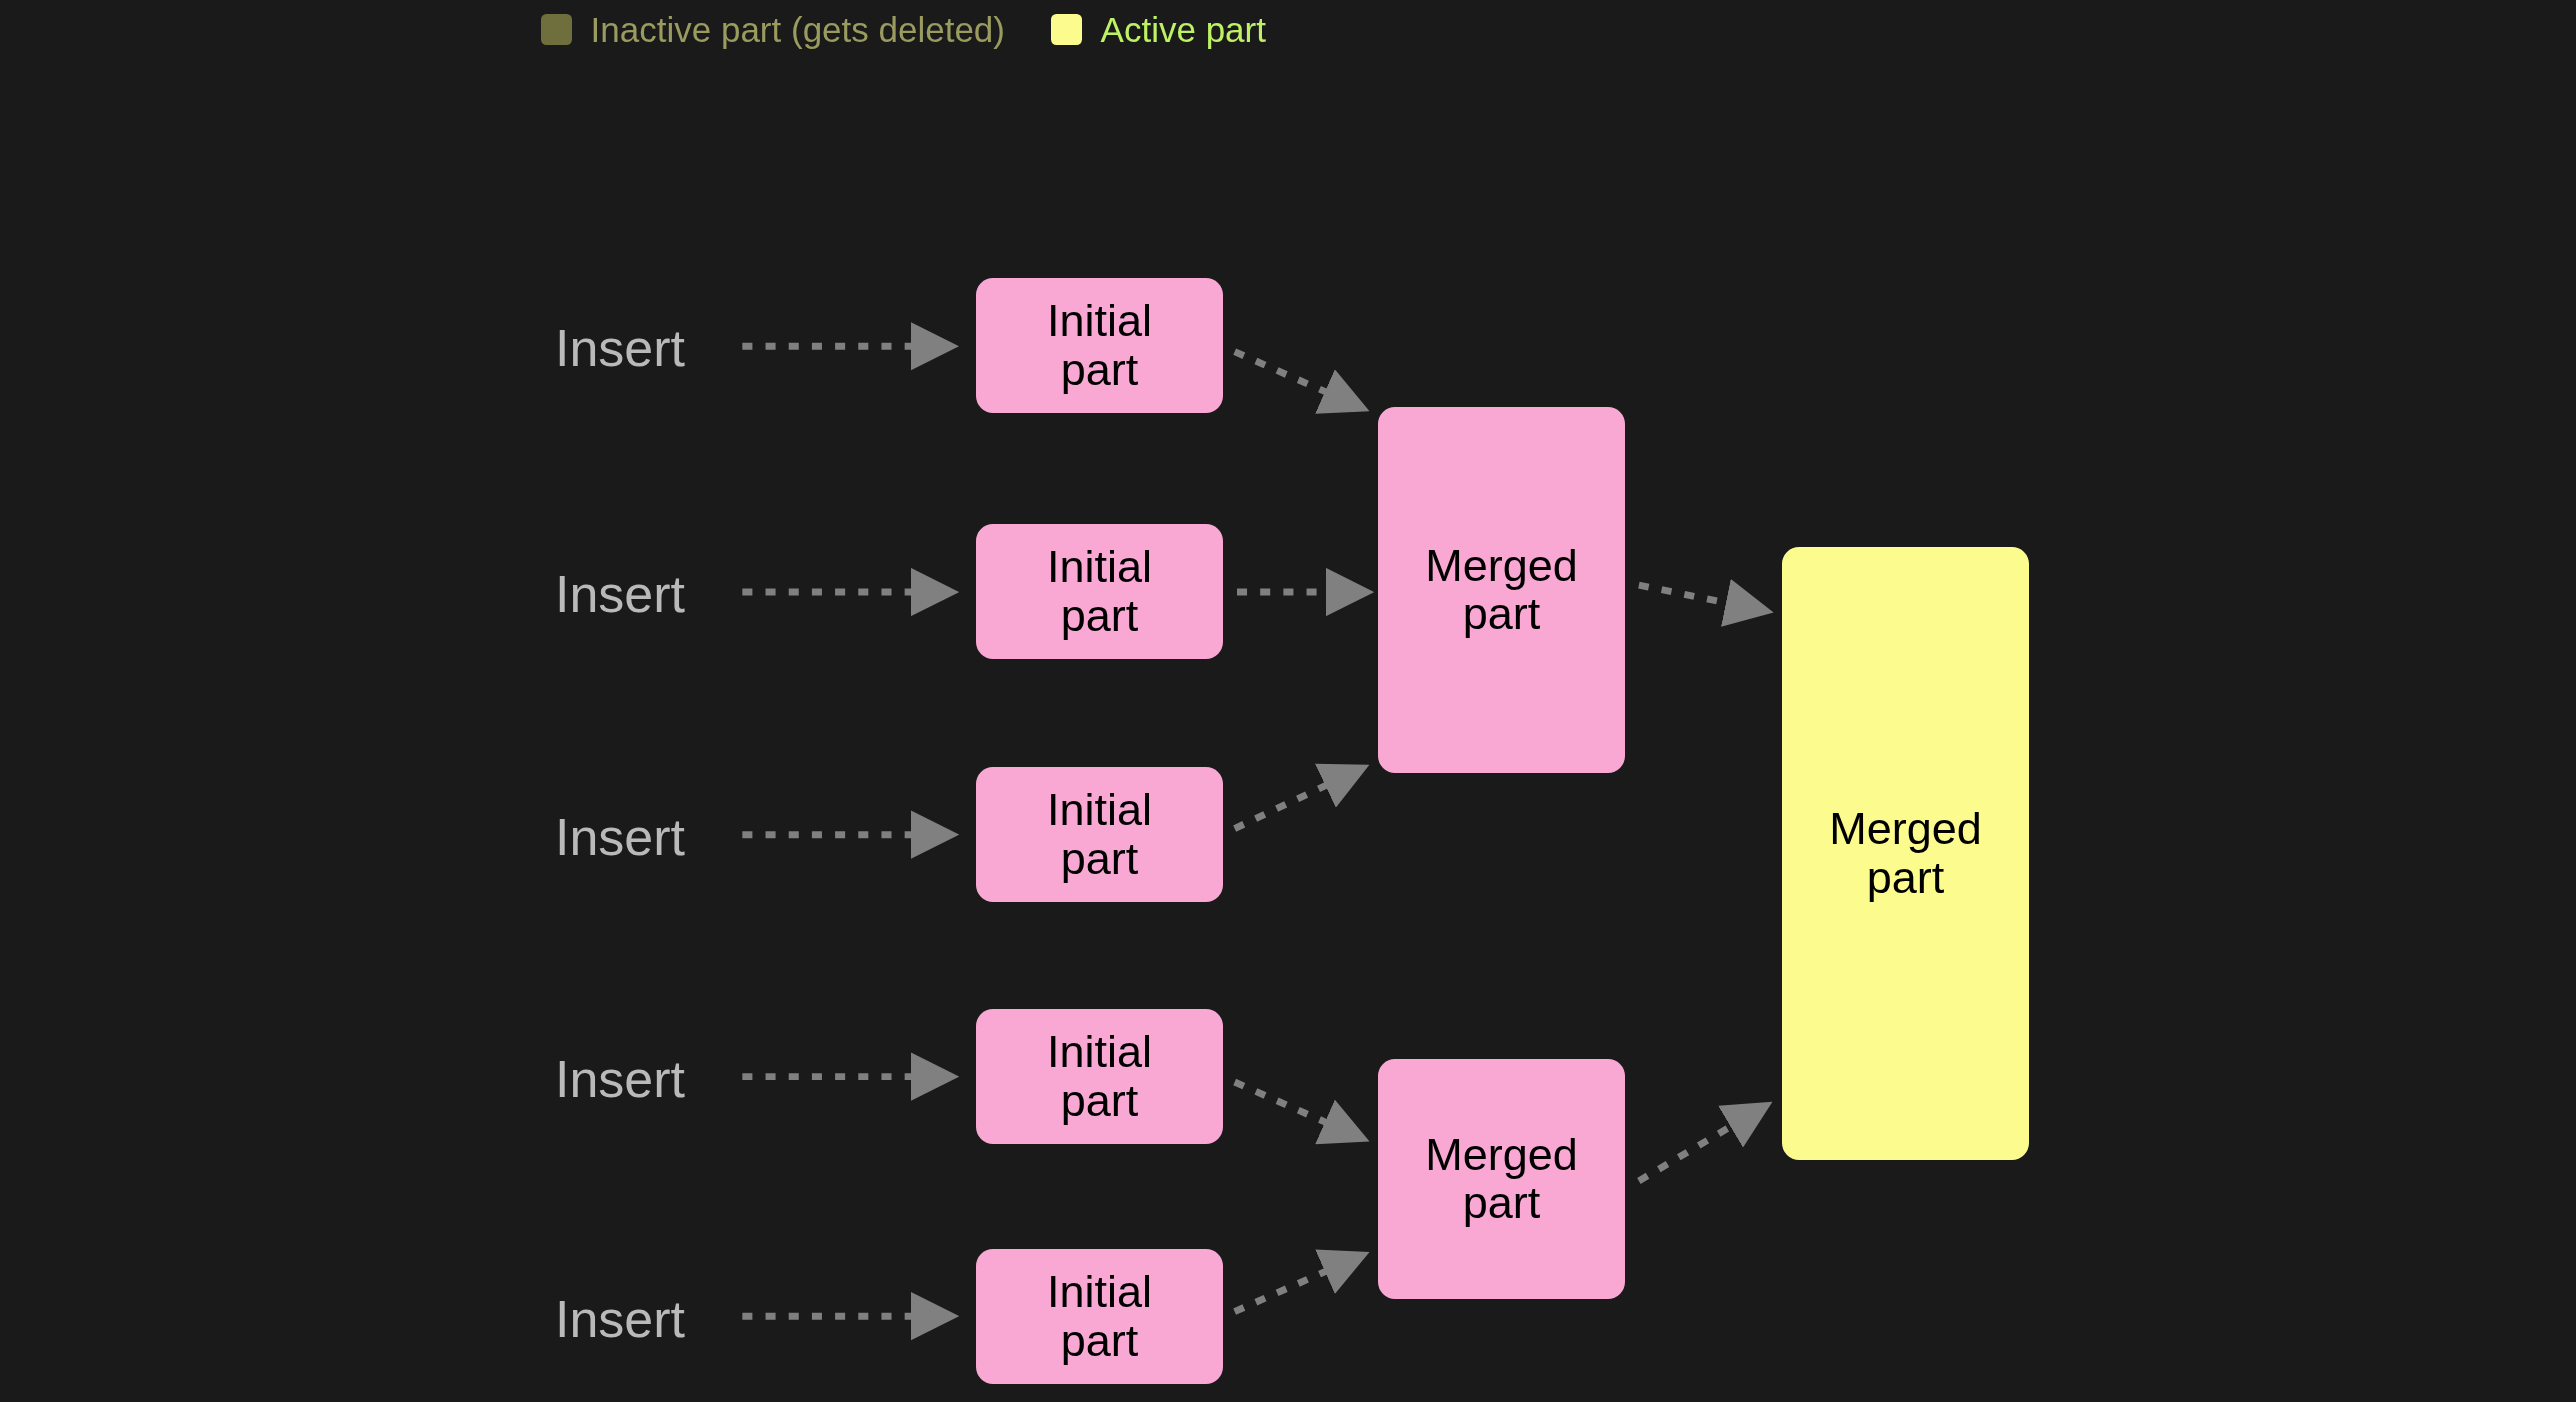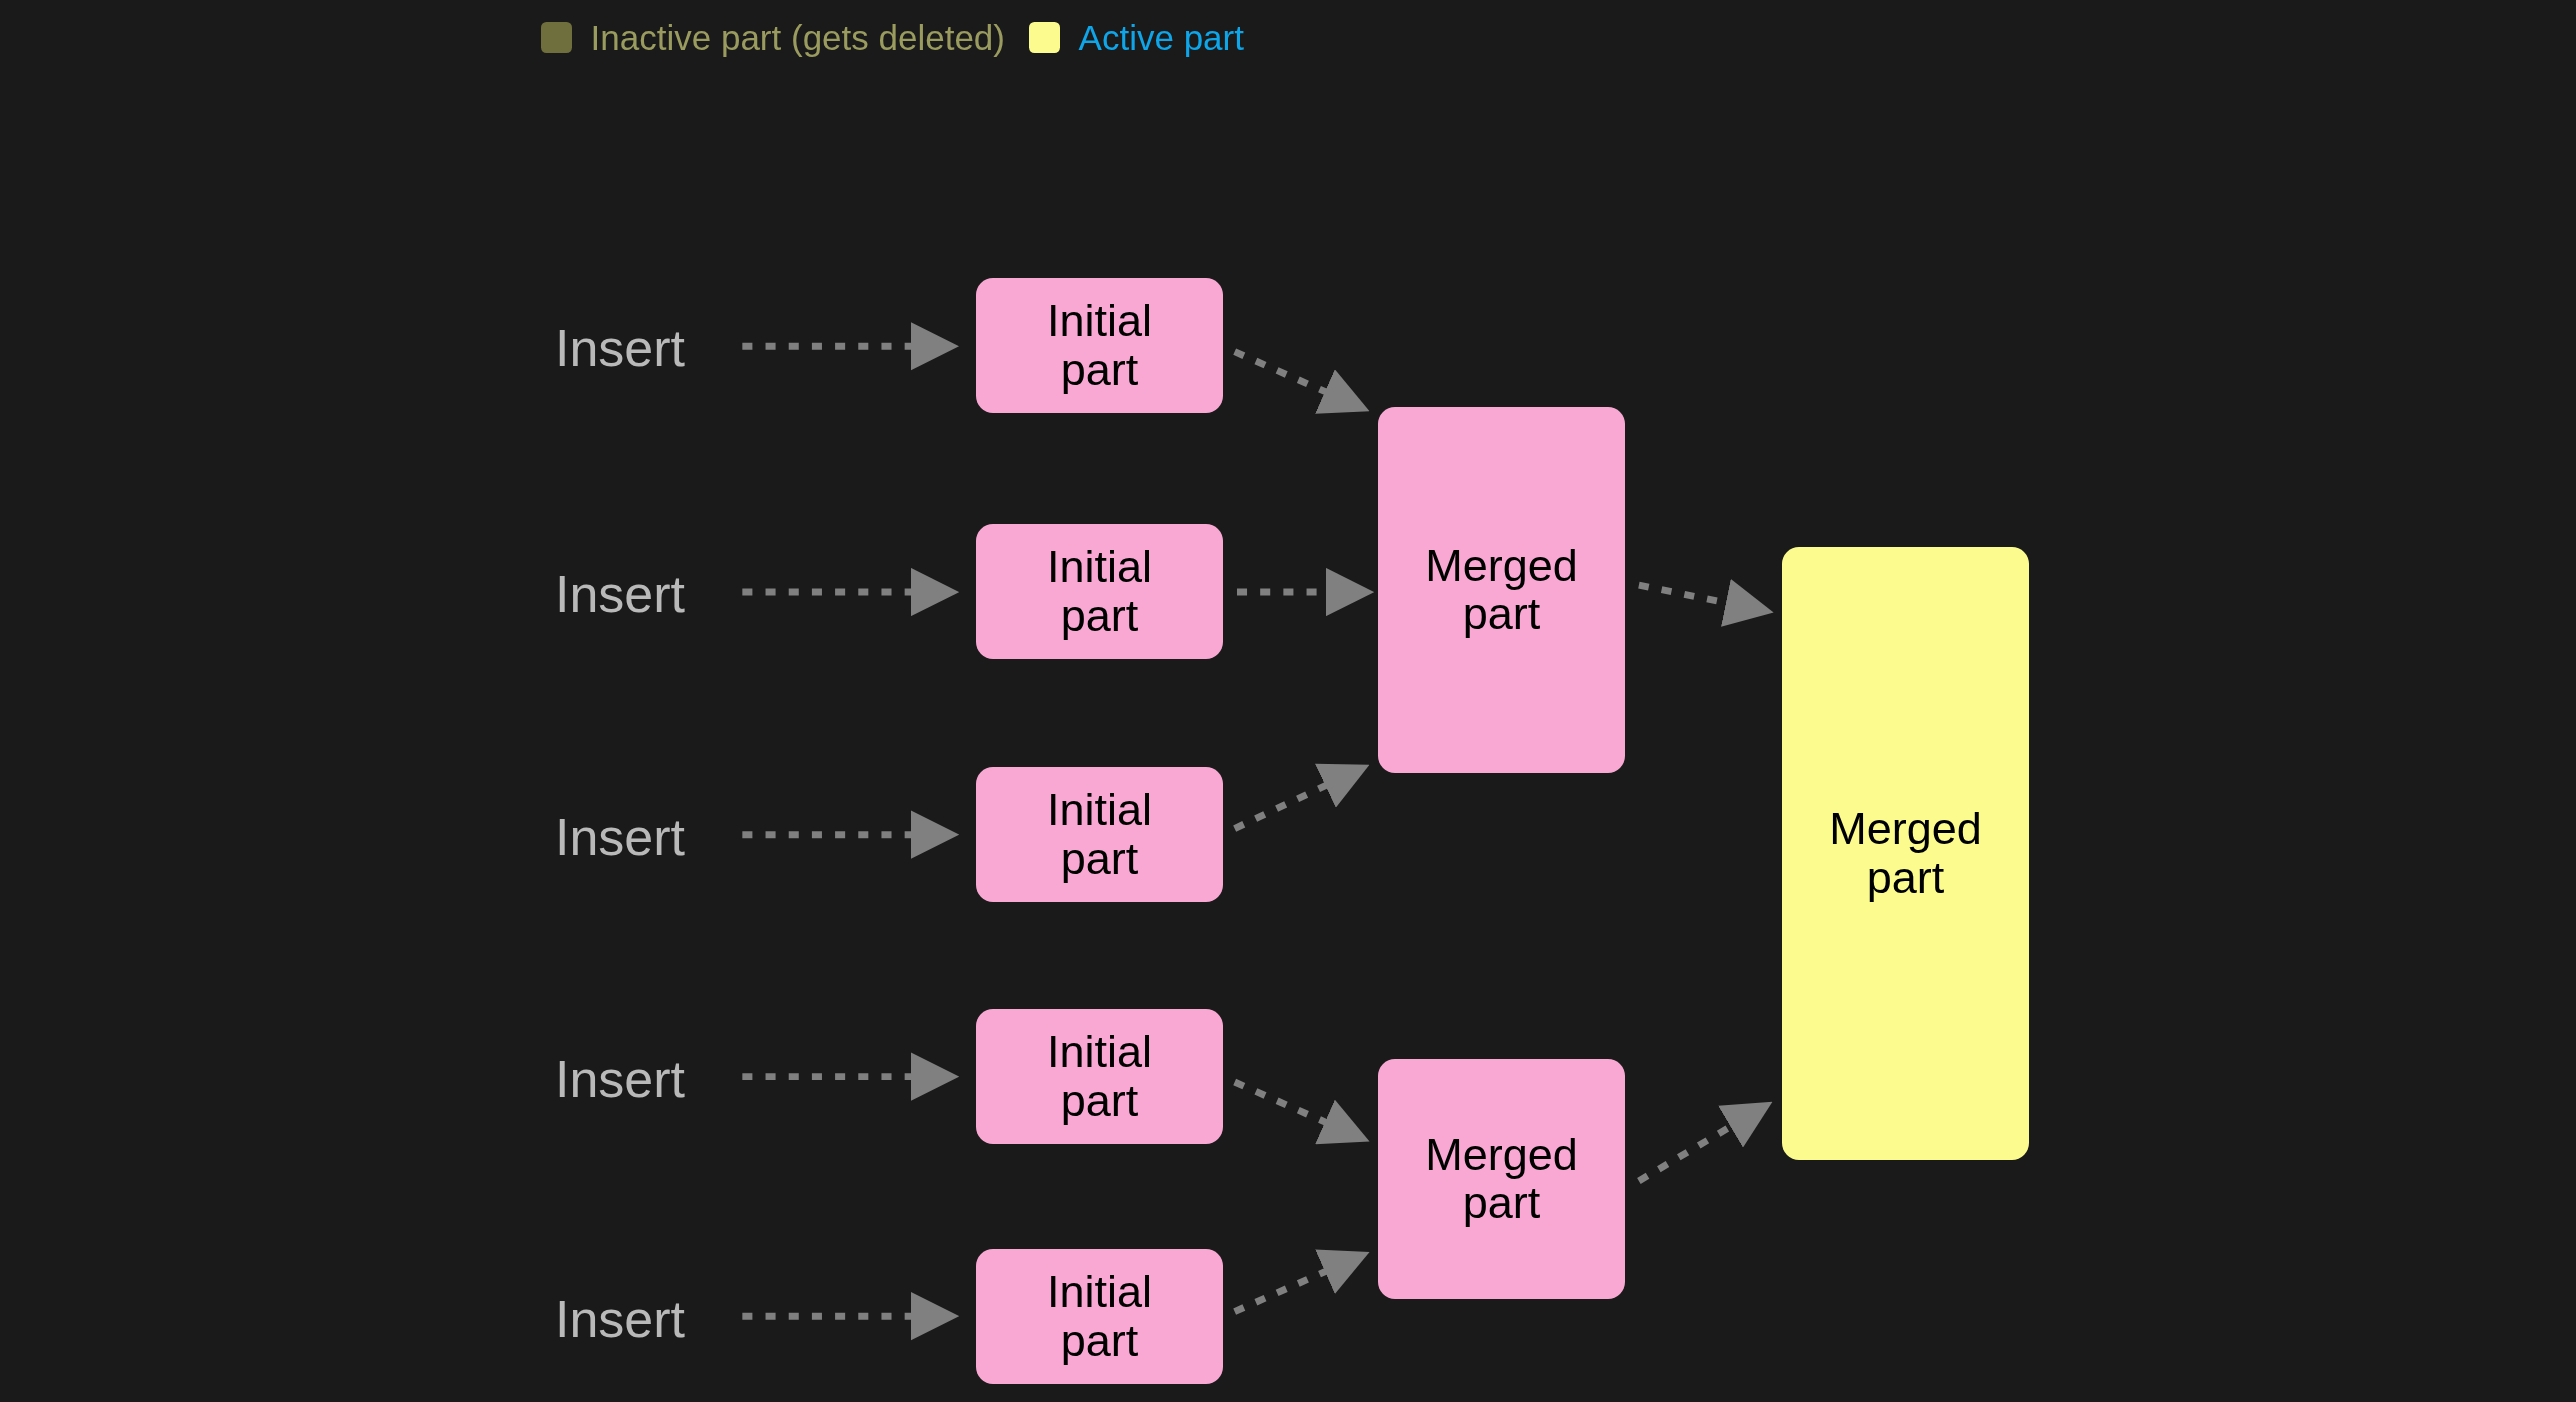--- a/index.html
+++ b/index.html
@@ -12,46 +12,46 @@
     height: 1402px;
     position: relative;
     overflow: hidden;
     font-family: "Liberation Sans", sans-serif;
   }
 
   
   #legend {
     position: absolute;
     left: 541px;
-    top: 12px;
+    top: 4px;
     height: 51px;
     display: flex;
     align-items: center;
-    gap: 24px;
+    gap: 46px;
   }
   .legend-entry {
     display: flex;
     align-items: center;
     gap: 18.6px;
   }
   .legend-swatch {
     width: 31px;
     height: 31px;
     border-radius: 5.4px;
     flex: none;
   }
   .legend-swatch.inactive { background: #6e6f3c; }
   .legend-swatch.active   { background: #fcfc8e; }
   .legend-label {
     font-size: 35px;
     line-height: 1;
     white-space: nowrap;
   }
   .legend-label.inactive { color: #9a9b5e; }
-  .legend-label.active   { color: #0ea5e9; }
+  .legend-label.active   { color: #bef264; }
 
   
   #diagram {
     position: absolute;
     inset: 0;
   }
   #edges {
     position: absolute;
     left: 0;
     top: 0;

